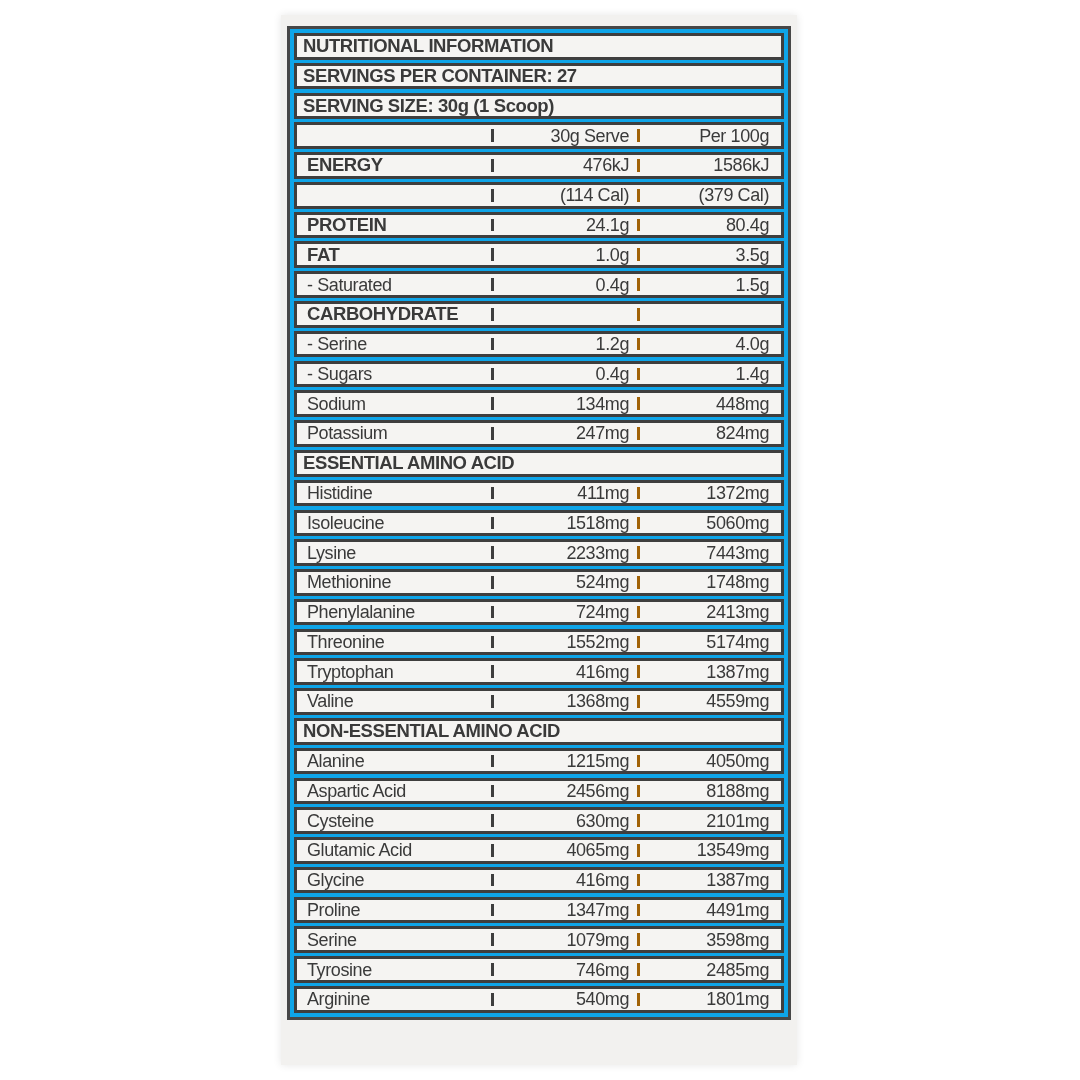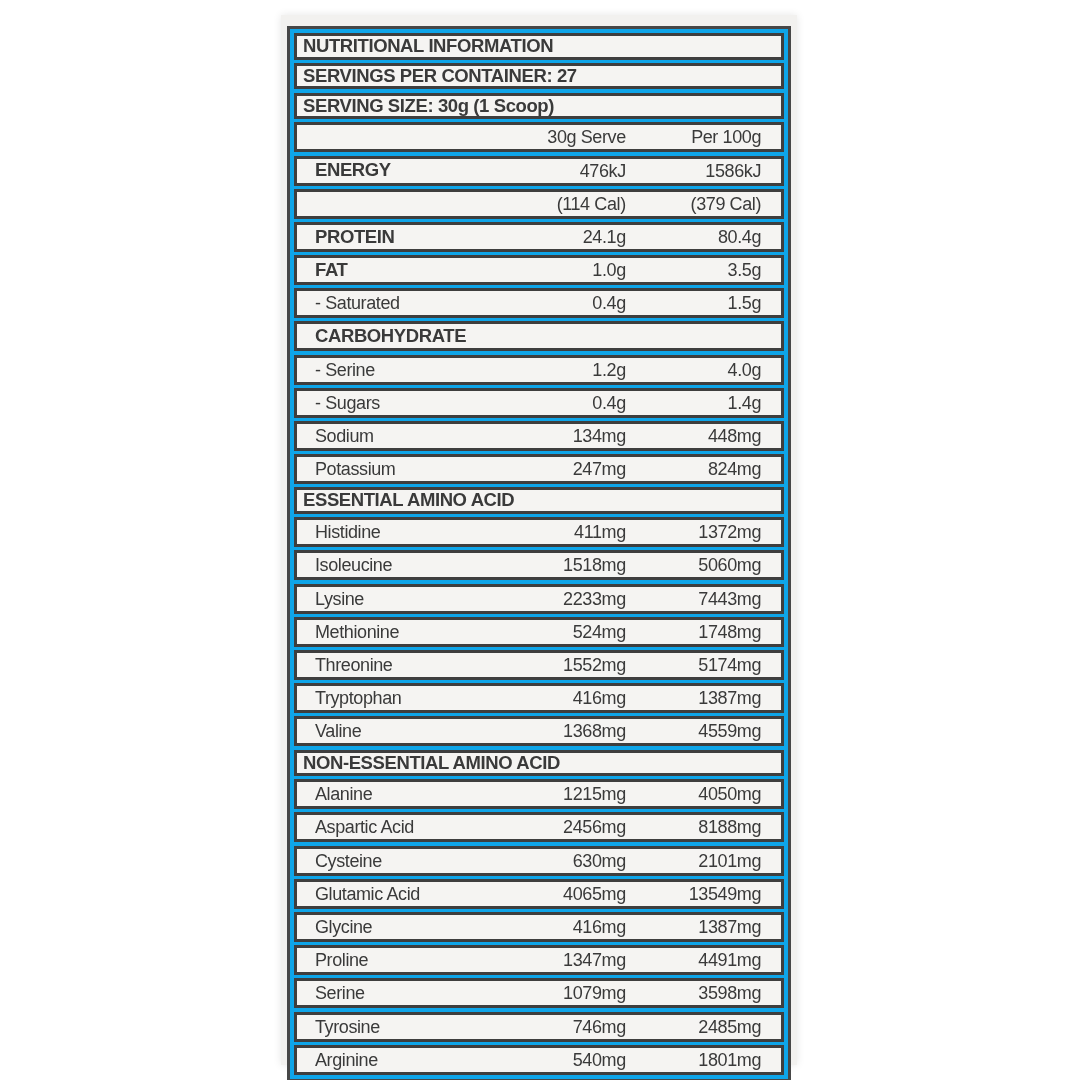--- a/index.html
+++ b/index.html
@@ -48,21 +48,21 @@
     white-space: nowrap;
   }
   .row.full {
     padding-left: 6px;
   }
   .row.hdr, .row.section, .b {
     font-weight: 700;
     font-size: 18.5px;
   }
   .row.cols {
-    padding: 12px;
+    padding: 4px;
     align-items: flex-end;
   }
   .c1 {
     flex: 0 0 40%;
     height: 100%;
     display: flex;
     align-items: center;
     padding-left: 6px;
     box-sizing: border-box;
   }
@@ -176,20 +176,25 @@
         <div class="c1">Lysine</div>
         <div class="c2">2233mg</div>
         <div class="c3">7443mg</div>
       </div>
       <div class="row cols">
         <div class="c1">Methionine</div>
         <div class="c2">524mg</div>
         <div class="c3">1748mg</div>
       </div>
       <div class="row cols">
+        <div class="c1">Phenylalanine</div>
+        <div class="c2">724mg</div>
+        <div class="c3">2413mg</div>
+      </div>
+      <div class="row cols">
         <div class="c1">Threonine</div>
         <div class="c2">1552mg</div>
         <div class="c3">5174mg</div>
       </div>
       <div class="row cols">
         <div class="c1">Tryptophan</div>
         <div class="c2">416mg</div>
         <div class="c3">1387mg</div>
       </div>
       <div class="row cols">

